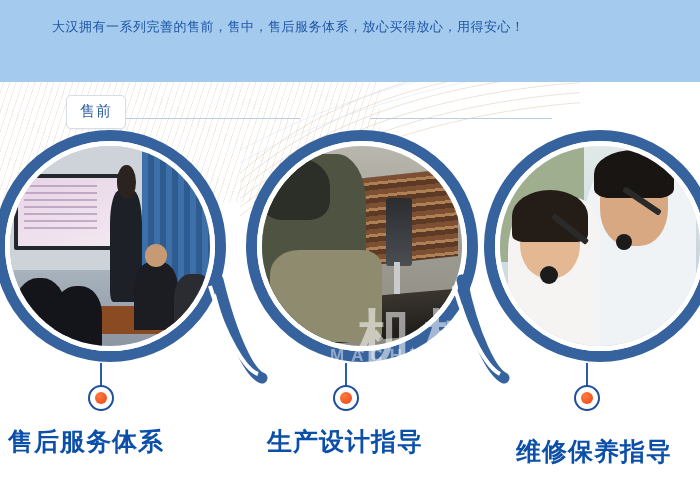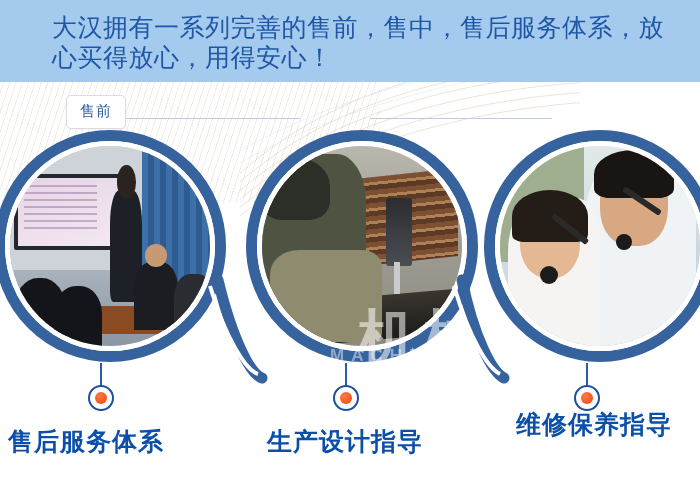--- a/index.html
+++ b/index.html
@@ -11,21 +11,21 @@
   .stage{position:relative;width:700px;height:479px;overflow:hidden;background:#fff;}
 
   
   .header{
     position:absolute;left:0;top:0;width:700px;height:82px;
     background:#a4cbee;
     box-sizing:border-box;
   }
   .header-text{
     position:absolute;left:52px;top:12px;width:620px;
-    font-size:25px;line-height:30px;color:#1f56a6;
+    font-size:13px;line-height:30px;color:#1f56a6;
     letter-spacing:.5px;white-space:pre-line;font-weight:500;
   }
 
   
   .band{
     position:absolute;left:0;top:82px;width:700px;height:397px;
     background:#ffffff;overflow:hidden;
   }
   .stripes{
     position:absolute;left:-40px;top:0;width:420px;height:120px;
@@ -295,15 +295,15 @@
     <div class="dot"></div>
   </div>
   <div class="marker" style="left:574px;top:385px;">
     <div class="stem"></div>
     <div class="dot-ring"></div>
     <div class="dot"></div>
   </div>
 
   <div class="caption" style="left:8px;top:425px;">售后服务体系</div>
   <div class="caption" style="left:267px;top:425px;text-align:right;">生产设计指导</div>
-  <div class="caption" style="left:516px;top:408px;">维修保养指导</div>
+  <div class="caption" style="left:516px;top:435px;">维修保养指导</div>
 
 </div>
 
 </body></html>

